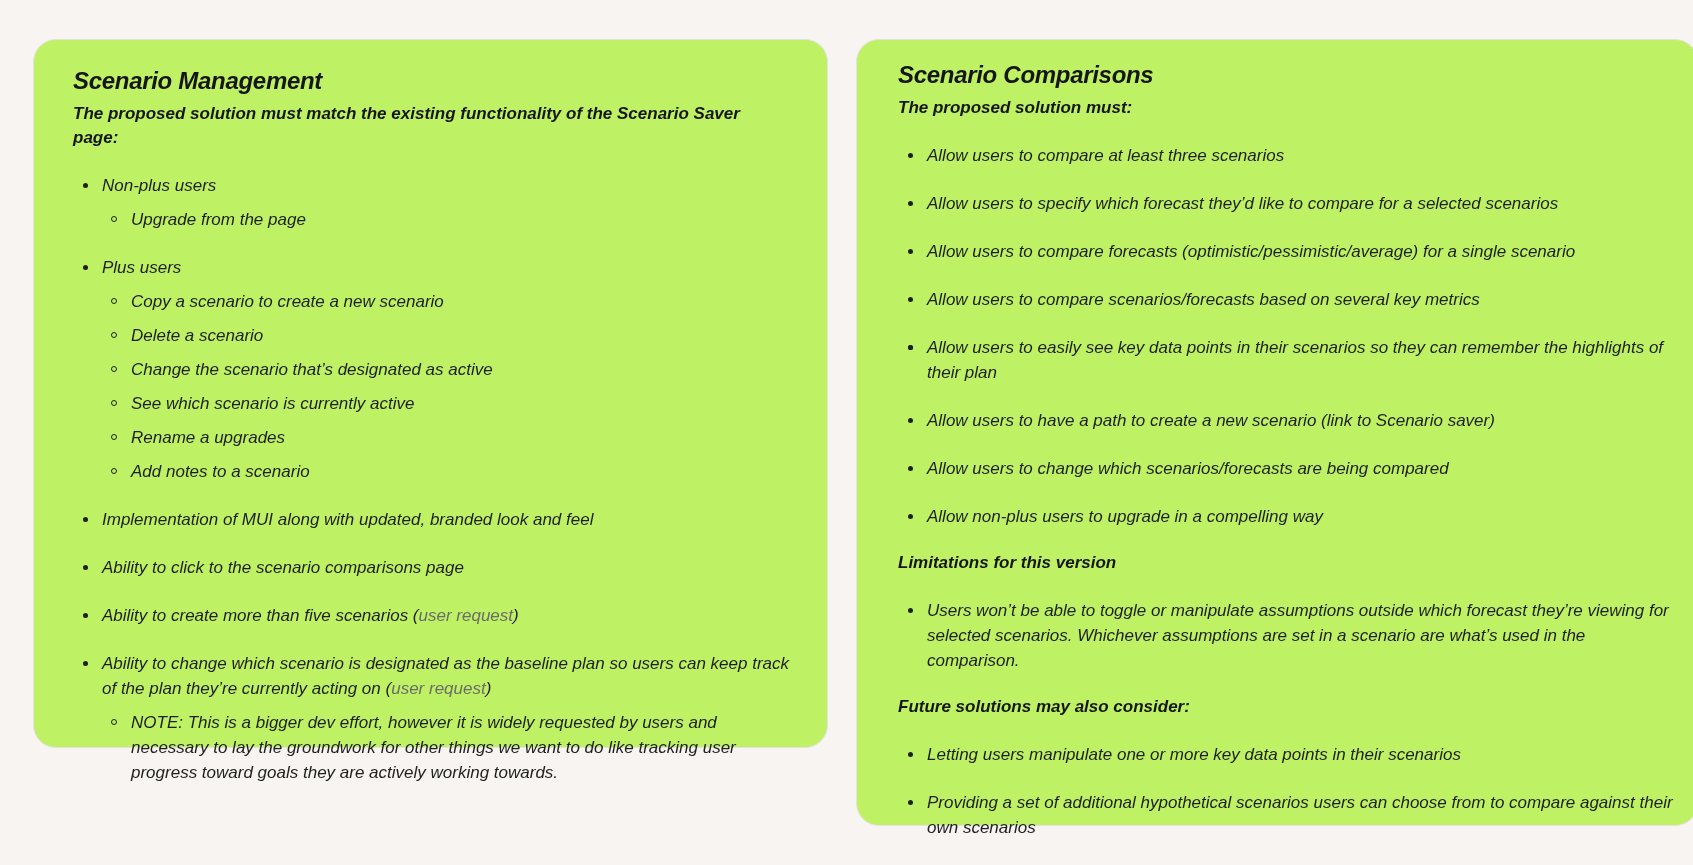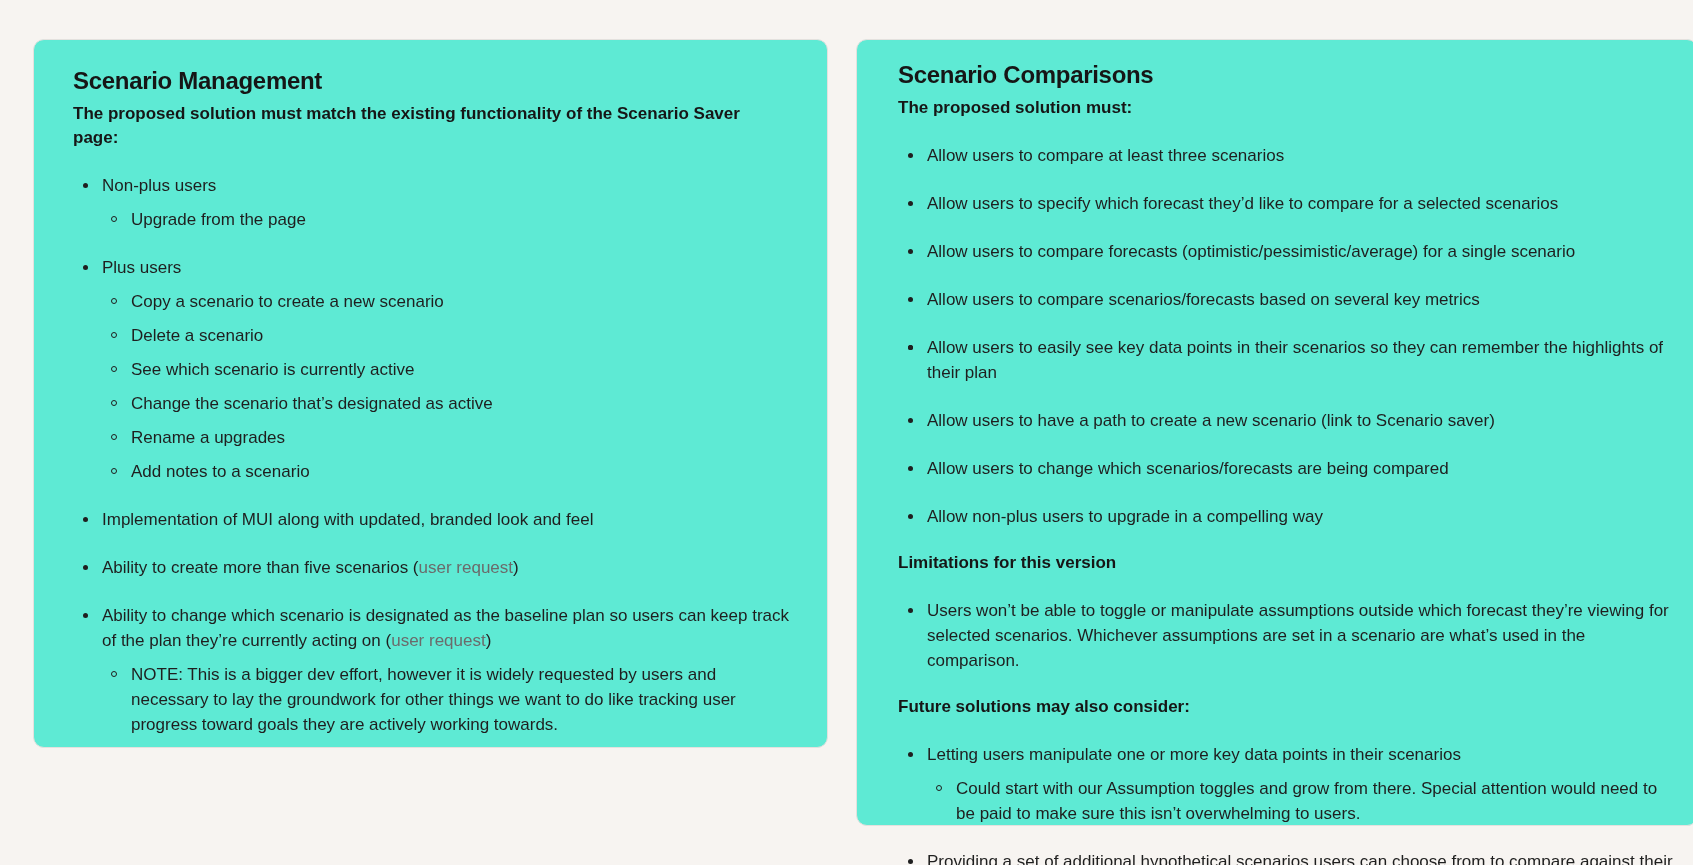--- a/index.html
+++ b/index.html
@@ -5,24 +5,25 @@
   html, body { margin: 0; padding: 0; }
   body {
     width: 1693px; height: 865px; overflow: hidden;
     background: #f7f4f1;
     font-family: "Liberation Sans", "DejaVu Sans", sans-serif;
     color: #1f1f1f;
     position: relative;
   }
   .card {
     position: absolute;
-    background: #5eead4;
+    background: #bef264;
     border: 1px solid #e4e1de;
-    border-radius: 11px;
+    border-radius: 23px;
     box-sizing: border-box;
+    font-style: italic;
   }
   #card-left { left: 33px; top: 39px; width: 795px; height: 709px; padding: 24px 38px 0 39px; }
   #card-right { left: 856px; top: 39px; width: 842px; height: 787px; padding: 18px 20px 2px 41px; }
   .title {
     font-size: 24px; font-weight: bold; letter-spacing: -0.3px;
     margin: 0; line-height: 34px; color: #161616;
   }
   .heading {
     font-size: 17px; font-weight: bold; margin: 0; line-height: 24px; color: #161616;
   }
@@ -67,29 +68,30 @@
       <ul class="sub">
         <li class="l2"><span class="bullet"></span><span>Upgrade from the page</span></li>
       </ul>
     </li>
     <li class="l1 gap">
       <span class="bullet"></span>
       <span>Plus users</span>
       <ul class="sub">
         <li class="l2"><span class="bullet"></span><span>Copy a scenario to create a new scenario</span></li>
         <li class="l2 gap"><span class="bullet"></span><span>Delete a scenario</span></li>
+        <li class="l2 gap"><span class="bullet"></span><span>Change the scenario that’s designated as active</span></li>
         <li class="l2 gap"><span class="bullet"></span><span>See which scenario is currently active</span></li>
-        <li class="l2 gap"><span class="bullet"></span><span>Change the scenario that’s designated as active</span></li>
         <li class="l2 gap"><span class="bullet"></span><span>Rename a upgrades</span></li>
         <li class="l2 gap"><span class="bullet"></span><span>Add notes to a scenario</span></li>
       </ul>
     </li>
   </ul>
   <ul>
     <li class="l1"><span class="bullet"></span><span>Implementation of MUI along with updated, branded look and feel</span></li>
+    <li class="l1 gap"><span class="bullet"></span><span>Ability to click to the scenario comparisons page</span></li>
     <li class="l1 gap"><span class="bullet"></span><span>Ability to create more than five scenarios (</span><span class="muted">user request</span><span>)</span></li>
     <li class="l1 gap"><span class="bullet"></span><span>Ability to change which scenario is designated as the baseline plan so users can keep track of the plan they’re currently acting on (</span><span class="muted">user request</span><span>)</span>
       <ul class="sub">
         <li class="l2"><span class="bullet"></span><span>NOTE: This is a bigger dev effort, however it is widely requested by users and necessary to lay the groundwork for other things we want to do like tracking user progress toward goals they are actively working towards.</span></li>
       </ul>
     </li>
   </ul>
 </section>
 
 <section class="card" id="card-right">
@@ -106,19 +108,16 @@
     <li class="l1 gap"><span class="bullet"></span><span>Allow users to change which scenarios/forecasts are being compared</span></li>
     <li class="l1 gap"><span class="bullet"></span><span>Allow non-plus users to upgrade in a compelling way</span></li>
   </ul>
   <p class="heading second">Limitations for this version</p>
   <ul>
     <li class="l1"><span class="bullet"></span><span>Users won’t be able to toggle or manipulate assumptions outside which forecast they’re viewing for selected scenarios. Whichever assumptions are set in a scenario are what’s used in the comparison.</span></li>
   </ul>
   <p class="heading second">Future solutions may also consider:</p>
   <ul>
     <li class="l1"><span class="bullet"></span><span>Letting users manipulate one or more key data points in their scenarios</span>
-      <ul class="sub">
-        <li class="l2"><span class="bullet"></span><span>Could start with our Assumption toggles and grow from there. Special attention would need to be paid to make sure this isn’t overwhelming to users.</span></li>
-      </ul>
     </li>
     <li class="l1 gap"><span class="bullet"></span><span>Providing a set of additional hypothetical scenarios users can choose from to compare against their own scenarios</span></li>
   </ul>
 </section>
 
 </body></html>

